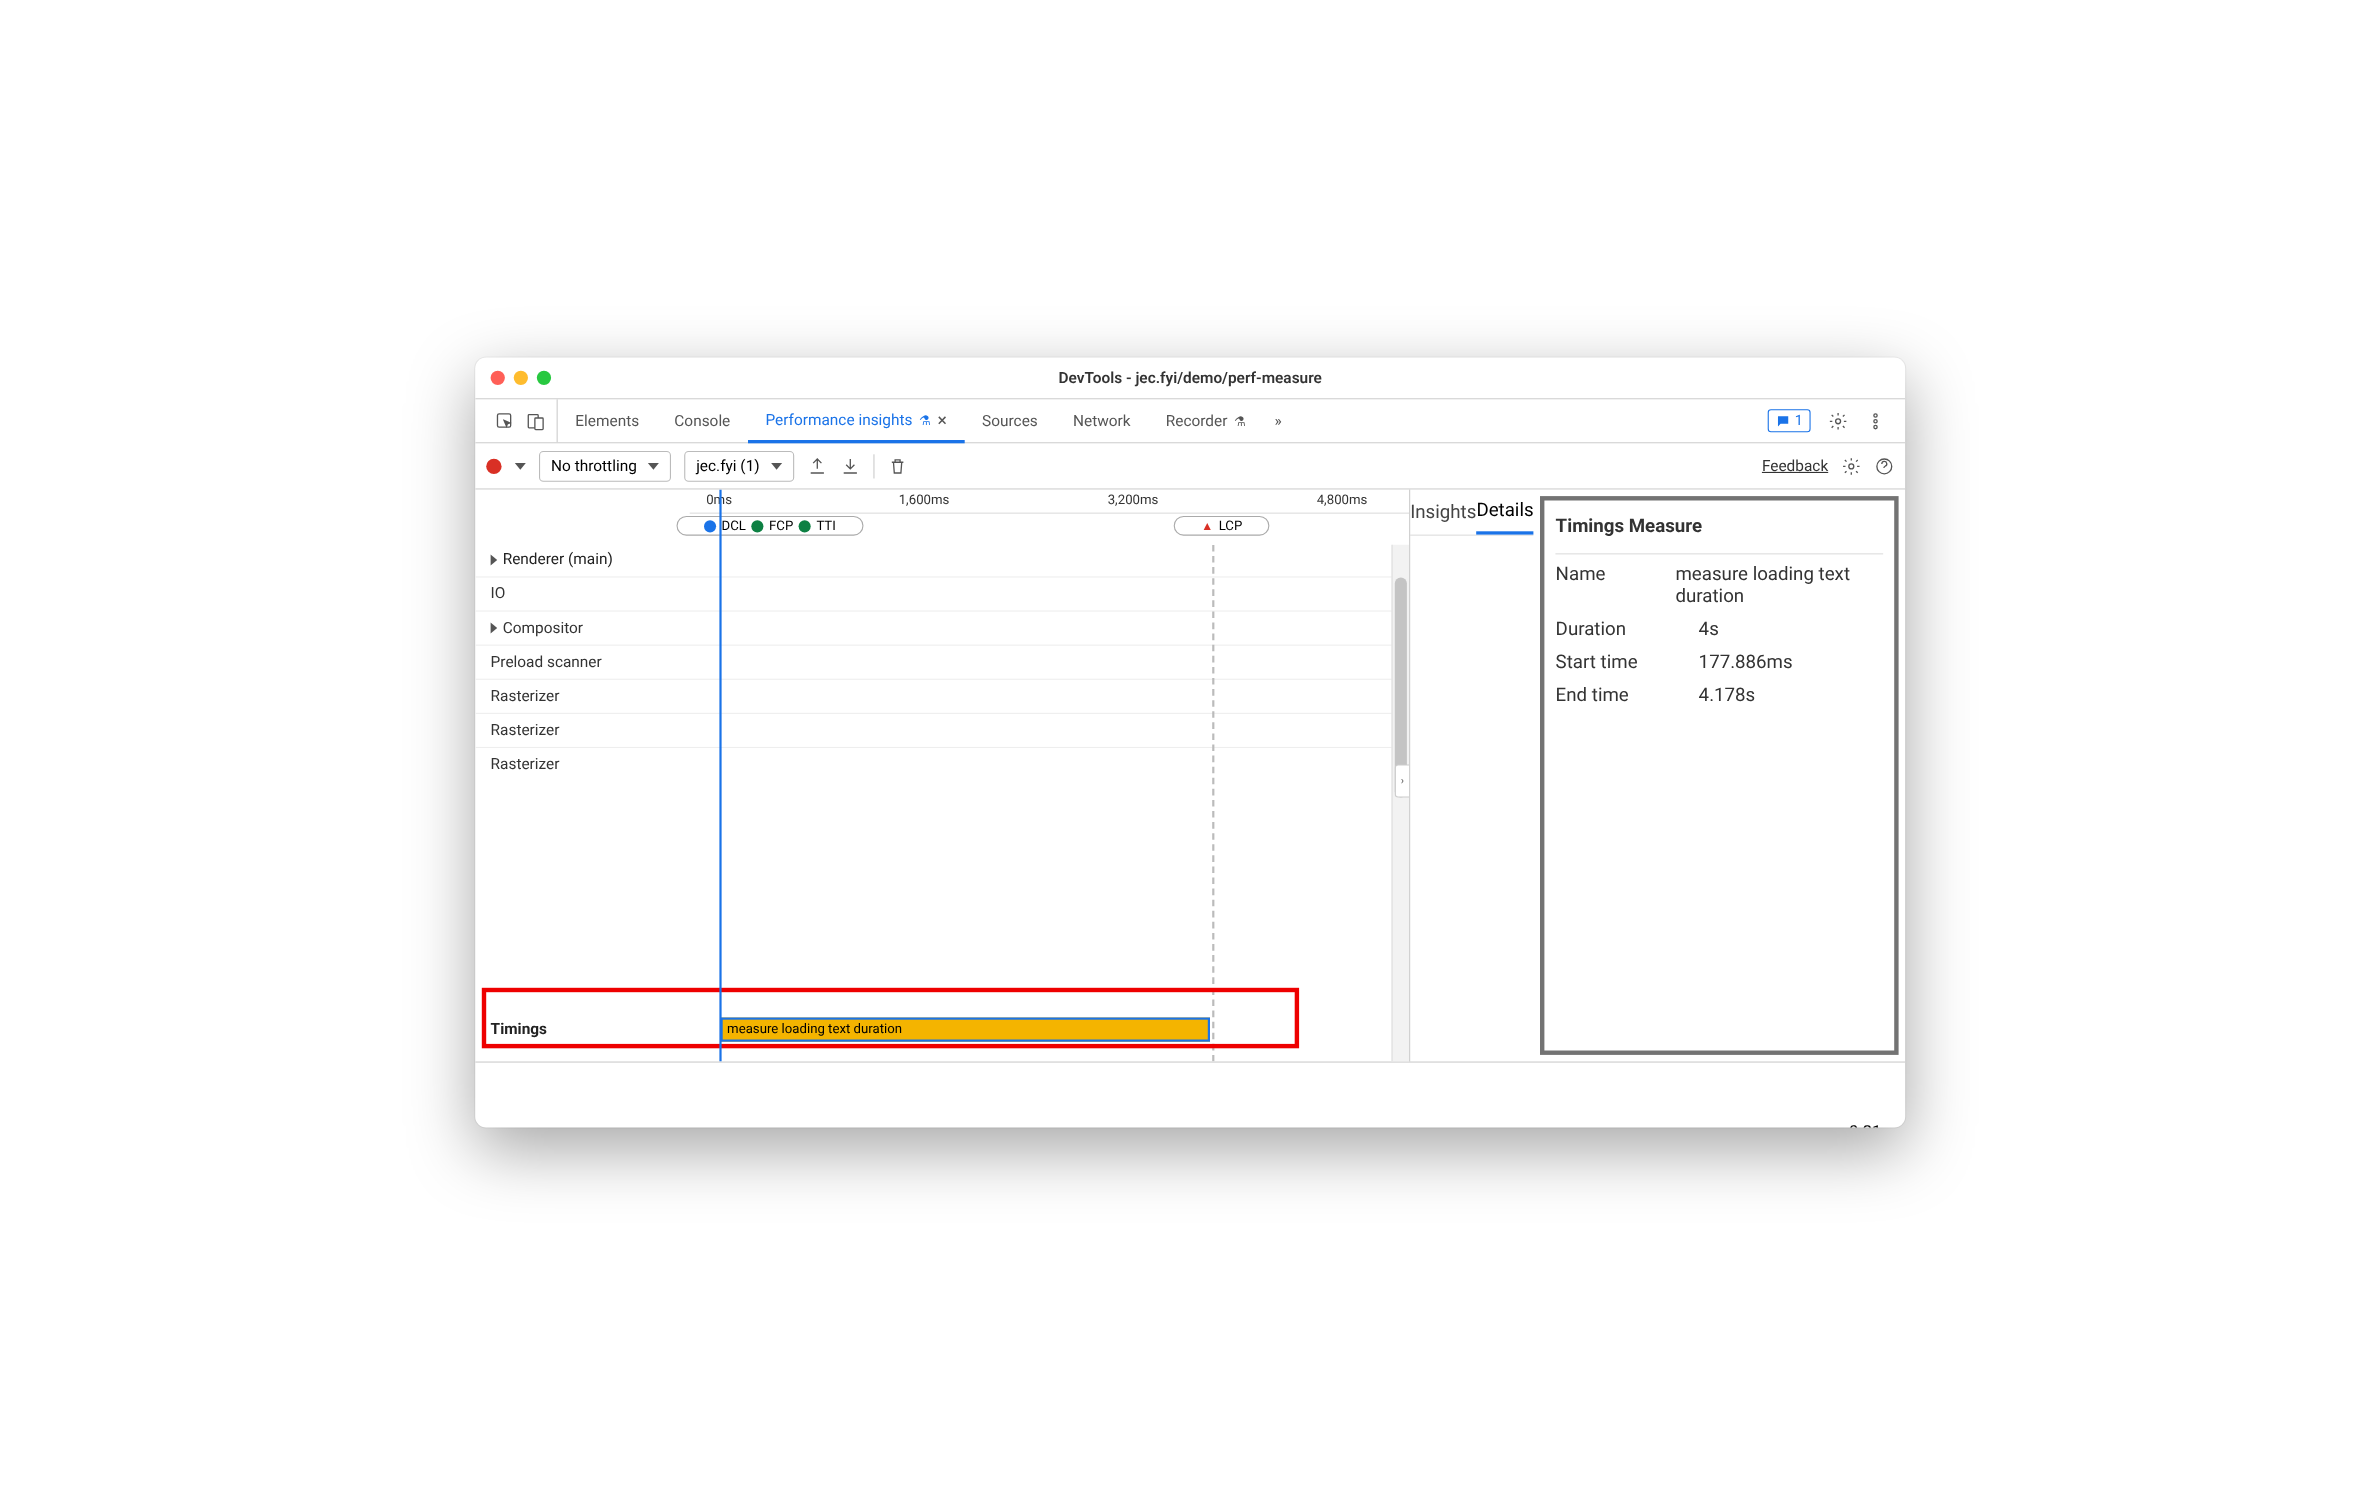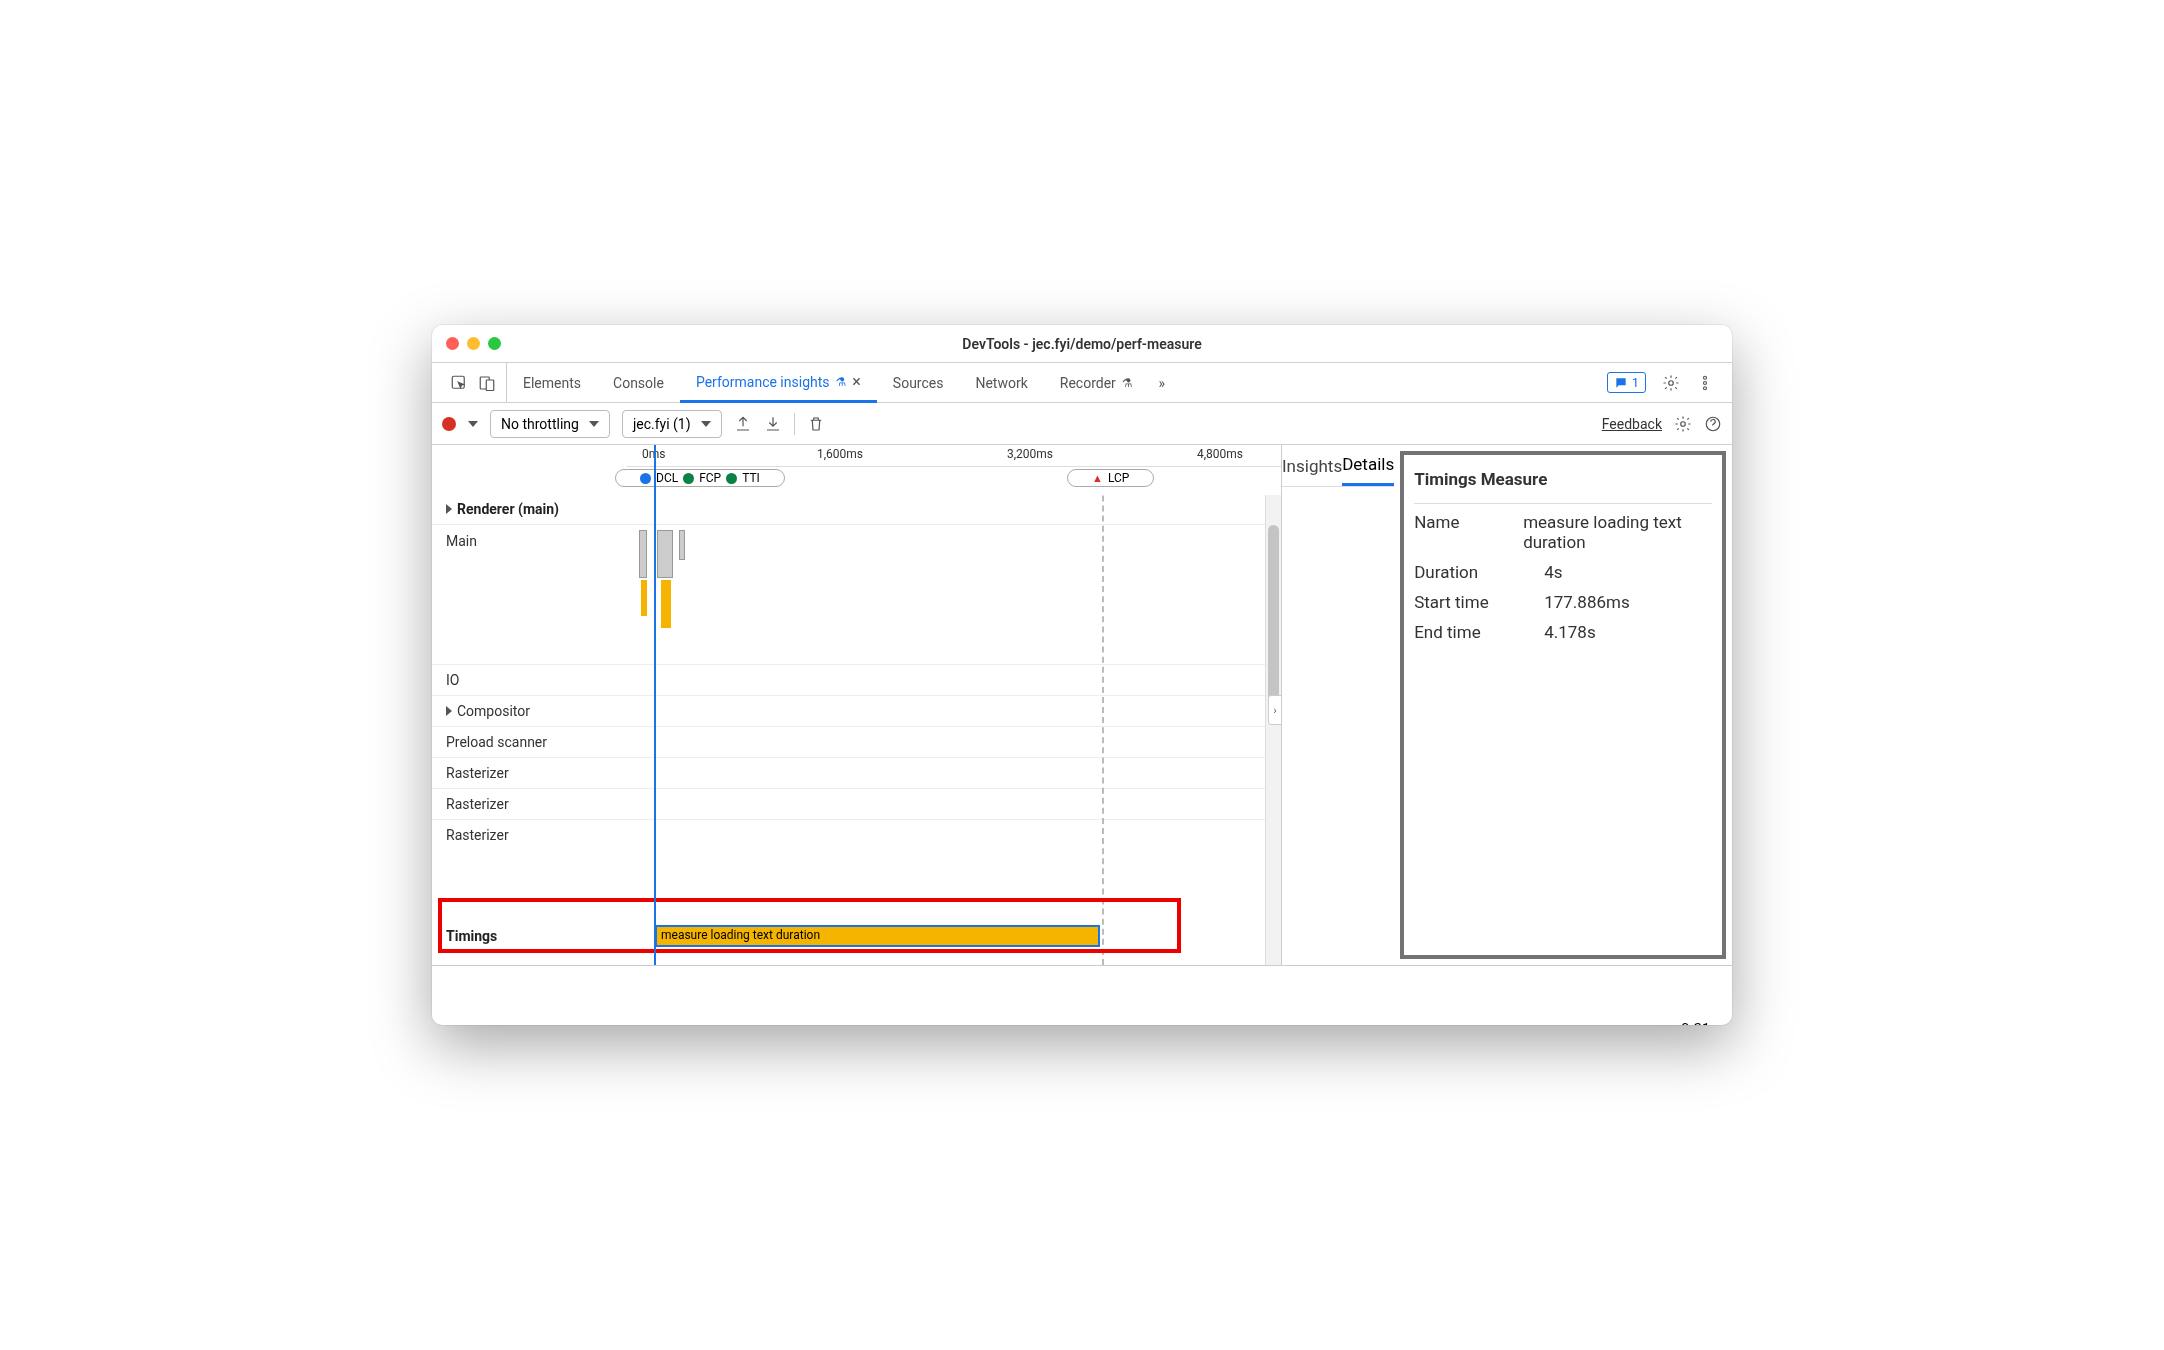--- a/index.html
+++ b/index.html
@@ -69,21 +69,21 @@
 .overview-marker-row { height: 28px; position: relative; margin-left: 195px;}
 .pill { position: absolute; top: 2px; border: 1px solid #aaa; border-radius: 12px; padding: 1px 24px; font-size: 12px; background: #fff; display:flex; align-items:center; gap:5px;}
 .pdot { width: 11px; height: 11px; border-radius: 50%; display:inline-block;}
 .pdot.blue { background: #1a73e8; }
 .pdot.green { background: #0d8043; }
 .lcp-tri { color: #d93025; font-size: 11px;}
 .track-area { flex: 1; overflow: hidden; position: relative; font-size: 13px; }
 .row { display: flex; align-items: center; height: 31px; border-top: 1px solid #eee; }
 .row.tall { height: 140px; align-items:flex-start;}
 .row-label { width: 195px; padding-left: 14px; font-size: 14px; color: #333; display:flex; align-items:center; gap:5px; height:31px;}
-.row-label.bold { font-weight: 700; color:#222;}
+.row-label.bold { font-weight: 400; color:#222;}
 .row-label .caret { width:0;height:0;border-top:5px solid transparent;border-bottom:5px solid transparent;border-left:6px solid #555;}
 .row-content { flex: 1; position: relative; height: 100%; }
 .main-bars { position:absolute; left:12px; top:5px; width:55px; height:130px;}
 .mbar { position:absolute; background:#ccc; border:1px solid #999;}
 .ybar { position:absolute; background:#f4b400;}
 .playhead { position:absolute; left:222px; top:0; bottom:0; width:2px; background:#1a73e8; z-index:5;}
 .playhead::before { content:''; position:absolute; top:-22px; left:-8px; width:18px; height:14px; background:#1a73e8;}
 .highlight-timings { position:absolute; left:6px; right:100px; bottom:12px; height:55px; border:4px solid #e00; }
 .timing-row { position:absolute; bottom:14px; left:0; right:0; display:flex; height:31px; align-items:center;}
 .timing-row .row-label { font-weight:700;}
@@ -237,34 +237,20 @@
       <div class="playhead"></div>
 
       <div class="track-area">
 
         <div class="row" style="margin-top:-2px">
           <div class="row-label bold">
               <span class="caret"></span>
               <span>Renderer (main)</span>
             </div>
         </div>
-        <div class="row tall">
-          <div class="row-label">
-              <span>Main</span>
-            </div>
-          <div class="row-content">
-            <div class="main-bars">
-              <div class="mbar" style="left:0;top:0;width:8px;height:48px"></div>
-              <div class="mbar" style="left:18px;top:0;width:16px;height:48px"></div>
-              <div class="mbar" style="left:40px;top:0;width:6px;height:30px"></div>
-              <div class="ybar" style="left:2px;top:50px;width:6px;height:36px"></div>
-              <div class="ybar" style="left:22px;top:50px;width:10px;height:48px"></div>
-            </div>
-          </div>
-        </div>
         <div class="row">
             <div class="row-label">
               <span>IO</span>
             </div>
           </div>
         <div class="row">
             <div class="row-label">
               <span class="caret"></span>
               <span>Compositor</span>
             </div>

